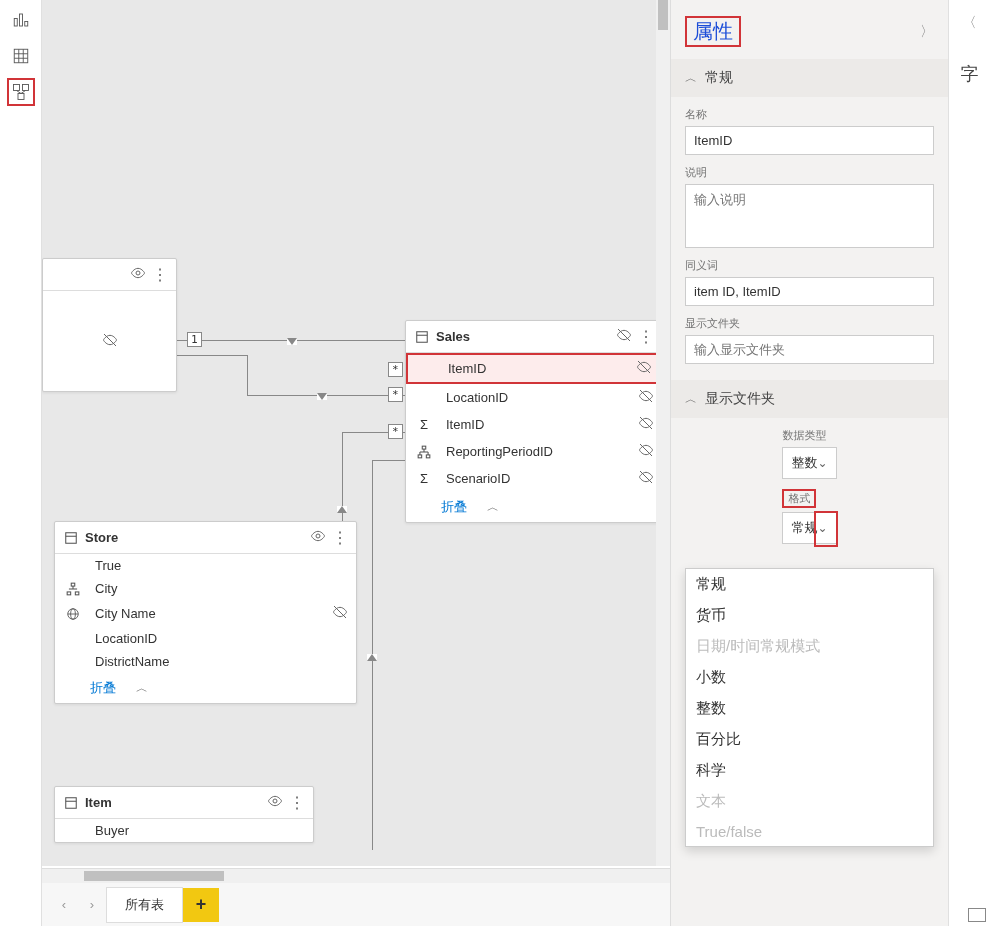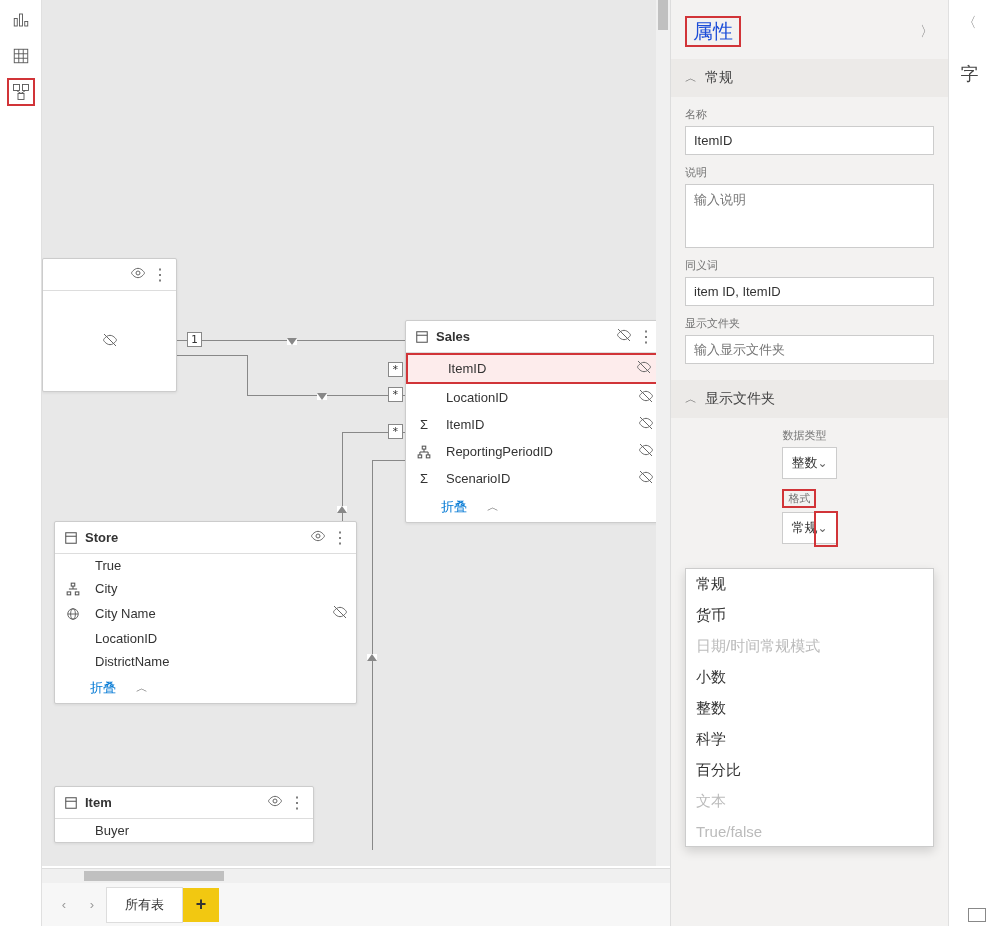--- a/index.html
+++ b/index.html
@@ -364,22 +364,22 @@
         <span class="chev">⌄</span>
         <div class="select-chevron-highlight"></div>
       </div>
     </div>
     <div class="dropdown-list" id="format-dropdown" style="top:150px;">
         <div class="dropdown-item">常规</div>
         <div class="dropdown-item">货币</div>
         <div class="dropdown-item disabled">日期/时间常规模式</div>
         <div class="dropdown-item">小数</div>
         <div class="dropdown-item">整数</div>
+        <div class="dropdown-item">百分比</div>
         <div class="dropdown-item">科学</div>
-        <div class="dropdown-item">百分比</div>
         <div class="dropdown-item disabled">文本</div>
         <div class="dropdown-item disabled">True/false</div>
       </div>
   </div>
 </div>
 
 <div class="far-right-rail">
   <span class="chev">〈</span>
   <span class="vlabel">字</span>
 </div>

